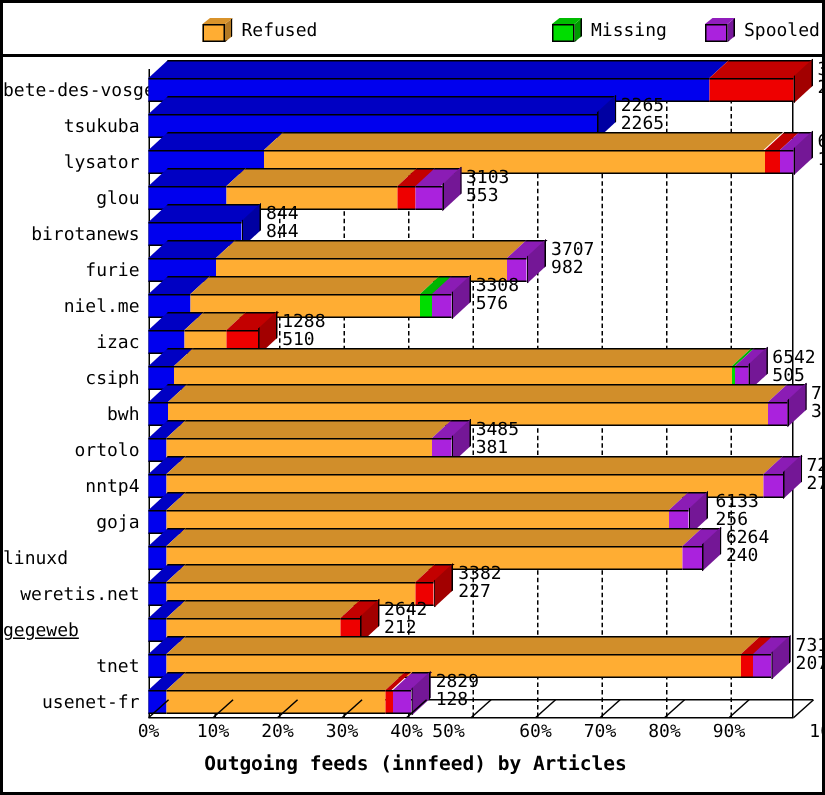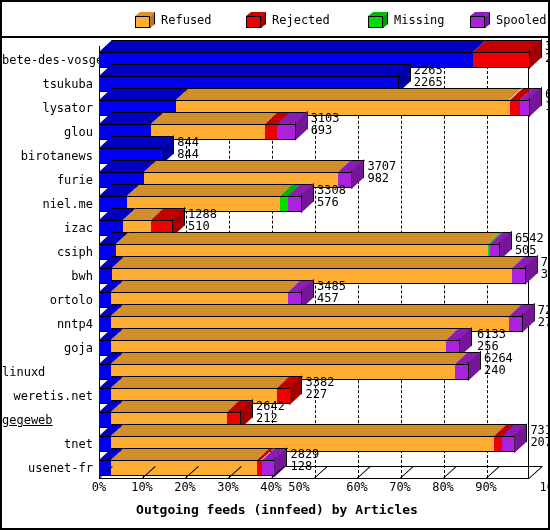--- a/index.html
+++ b/index.html
@@ -110,28 +110,20 @@
 <div id="chart-root">
 
   <div id="legend">
       <div class="legend-item" style="left: 133px;">
         <span class="legend-cube">
           <span class="side" style="background: rgb(179, 121, 36);"></span>
           <span class="topf" style="background: rgb(217, 147, 43);"></span>
           <span class="face" style="background: rgb(255, 173, 51);"></span>
         </span>
         <span class="legend-label">Refused</span>
-      </div>
-      <div class="legend-item" style="left: 244px;">
-        <span class="legend-cube">
-          <span class="side" style="background: rgb(167, 0, 0);"></span>
-          <span class="topf" style="background: rgb(202, 0, 0);"></span>
-          <span class="face" style="background: rgb(238, 0, 0);"></span>
-        </span>
-        <span class="legend-label">Rejected</span>
       </div>
       <div class="legend-item" style="left: 366px;">
         <span class="legend-cube">
           <span class="side" style="background: rgb(0, 155, 0);"></span>
           <span class="topf" style="background: rgb(0, 188, 0);"></span>
           <span class="face" style="background: rgb(0, 221, 0);"></span>
         </span>
         <span class="legend-label">Missing</span>
       </div>
       <div class="legend-item" style="left: 468px;">
@@ -210,21 +202,21 @@
       </div>
       <div class="seg" style="left: 262.55px; top: 122px; width: 12.9px; height: 16px; background: rgb(238, 0, 0);">
         <div style="position: absolute; left: 0px; top: -13px; width: 12.9px; height: 12px; background: rgb(195, 0, 0); border-top: 1px solid rgb(0, 0, 0); box-sizing: border-box; transform: skewX(-47.2906deg); transform-origin: left bottom;"></div>
       </div>
       <div class="seg" style="left: 275.45px; top: 122px; width: 17.2px; height: 16px; background: rgb(170, 34, 221);">
         <div style="position: absolute; left: 0px; top: -13px; width: 17.2px; height: 12px; background: rgb(139, 28, 181); border-top: 1px solid rgb(0, 0, 0); box-sizing: border-box; transform: skewX(-47.2906deg); transform-origin: left bottom;"></div>
       </div>
       <div style="position: absolute; left: 292.65px; top: 109px; width: 13px; height: 30px; background: rgb(116, 23, 150); border: 1px solid rgb(0, 0, 0); box-sizing: border-box; clip-path: polygon(0px 12px, 100% 0px, 100% 18px, 0px 100%);"></div>
       <div class="valuelabels" style="left: 308.65px; top: 110px;">
         <div>3103</div>
-        <div>693</div>
+        <div>553</div>
       </div>
       <div class="ylabel" style="position: absolute; left: 0px; width: 91px; top: 148px; text-align: right;">birotanews</div>
       <div class="seg" style="left: 97px; top: 146px; width: 62.35px; height: 16px; background: rgb(0, 0, 238);">
         <div style="position: absolute; left: 0px; top: -13px; width: 62.35px; height: 12px; background: rgb(0, 0, 195); border-top: 1px solid rgb(0, 0, 0); box-sizing: border-box; transform: skewX(-47.2906deg); transform-origin: left bottom;"></div>
       </div>
       <div style="position: absolute; left: 159.35px; top: 133px; width: 13px; height: 30px; background: rgb(0, 0, 162); border: 1px solid rgb(0, 0, 0); box-sizing: border-box; clip-path: polygon(0px 12px, 100% 0px, 100% 18px, 0px 100%);"></div>
       <div class="valuelabels" style="left: 175.35px; top: 134px;">
         <div>844</div>
         <div>844</div>
       </div>
@@ -315,21 +307,21 @@
       </div>
       <div class="seg" style="left: 109.04px; top: 290px; width: 177.16px; height: 16px; background: rgb(255, 173, 51);">
         <div style="position: absolute; left: 0px; top: -13px; width: 177.16px; height: 12px; background: rgb(209, 142, 42); border-top: 1px solid rgb(0, 0, 0); box-sizing: border-box; transform: skewX(-47.2906deg); transform-origin: left bottom;"></div>
       </div>
       <div class="seg" style="left: 286.2px; top: 290px; width: 12.9px; height: 16px; background: rgb(170, 34, 221);">
         <div style="position: absolute; left: 0px; top: -13px; width: 12.9px; height: 12px; background: rgb(139, 28, 181); border-top: 1px solid rgb(0, 0, 0); box-sizing: border-box; transform: skewX(-47.2906deg); transform-origin: left bottom;"></div>
       </div>
       <div style="position: absolute; left: 299.1px; top: 277px; width: 13px; height: 30px; background: rgb(116, 23, 150); border: 1px solid rgb(0, 0, 0); box-sizing: border-box; clip-path: polygon(0px 12px, 100% 0px, 100% 18px, 0px 100%);"></div>
       <div class="valuelabels" style="left: 315.1px; top: 278px;">
         <div>3485</div>
-        <div>457</div>
+        <div>381</div>
       </div>
       <div class="ylabel" style="position: absolute; left: 0px; width: 91px; top: 316px; text-align: right;">nntp4</div>
       <div class="seg" style="left: 97px; top: 314px; width: 12.04px; height: 16px; background: rgb(0, 0, 238);">
         <div style="position: absolute; left: 0px; top: -13px; width: 12.04px; height: 12px; background: rgb(0, 0, 195); border-top: 1px solid rgb(0, 0, 0); box-sizing: border-box; transform: skewX(-47.2906deg); transform-origin: left bottom;"></div>
       </div>
       <div class="seg" style="left: 109.04px; top: 314px; width: 397.75px; height: 16px; background: rgb(255, 173, 51);">
         <div style="position: absolute; left: 0px; top: -13px; width: 397.75px; height: 12px; background: rgb(209, 142, 42); border-top: 1px solid rgb(0, 0, 0); box-sizing: border-box; transform: skewX(-47.2906deg); transform-origin: left bottom;"></div>
       </div>
       <div class="seg" style="left: 506.79px; top: 314px; width: 12.9px; height: 16px; background: rgb(170, 34, 221);">
         <div style="position: absolute; left: 0px; top: -13px; width: 12.9px; height: 12px; background: rgb(139, 28, 181); border-top: 1px solid rgb(0, 0, 0); box-sizing: border-box; transform: skewX(-47.2906deg); transform-origin: left bottom;"></div>

